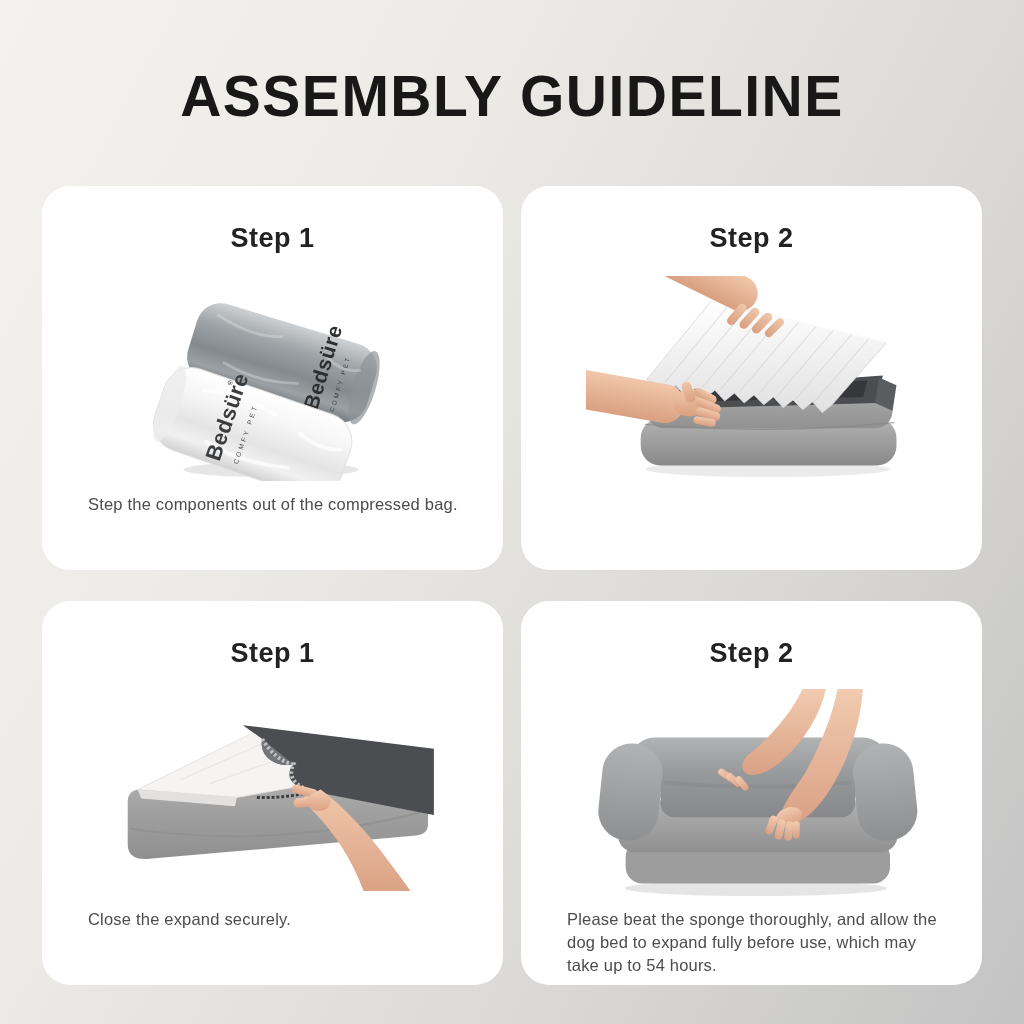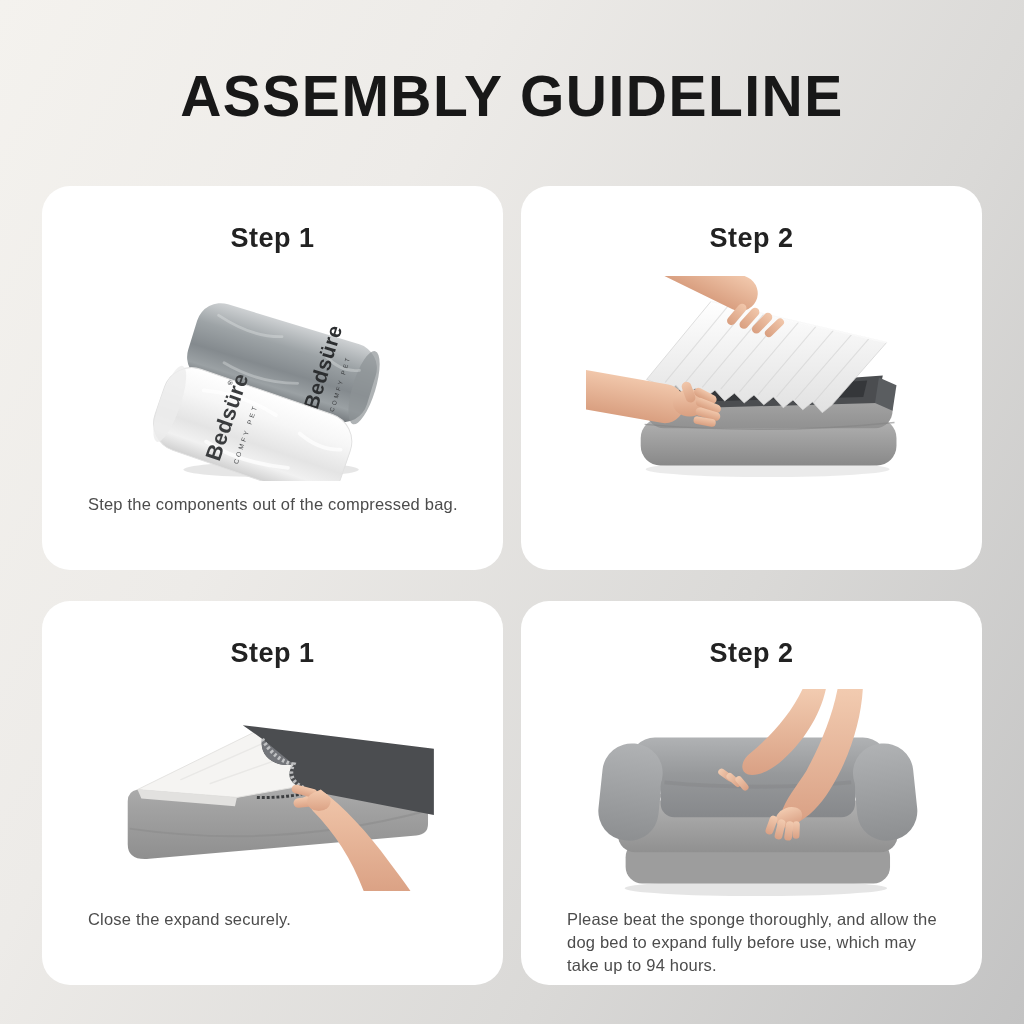--- a/index.html
+++ b/index.html
@@ -241,16 +241,16 @@
         <g>
           <path d="M268,0 L294,0 C292,34 280,72 260,104 C250,120 238,132 226,138 C216,142 208,138 210,128 C214,114 226,100 236,84 C250,58 262,30 268,0 Z" fill="url(#g4skin)"></path>
           <ellipse cx="218" cy="132" rx="14" ry="10" transform="rotate(-20 218 132)" fill="url(#g4skin)"></ellipse>
           <rect x="196" y="130" width="8" height="20" rx="4" transform="rotate(20 200 140)" fill="url(#g4skin)"></rect>
           <rect x="205" y="134" width="8" height="21" rx="4" transform="rotate(14 209 144)" fill="url(#g4skin)"></rect>
           <rect x="214" y="136" width="8" height="20" rx="4" transform="rotate(8 218 146)" fill="url(#g4skin)"></rect>
           <rect x="222" y="136" width="7" height="18" rx="3.5" transform="rotate(2 225 145)" fill="url(#g4skin)"></rect>
         </g>
       </svg>
     </div>
-    <div class="caption">Please beat the sponge thoroughly, and allow the dog bed to expand fully before use, which may take up to 94 hours.</div>
+    <div class="caption">Please beat the sponge thoroughly, and allow the dog bed to expand fully before use, which may take up to 54 hours.</div>
   </div>
 
 </div>
 
 </body></html>

